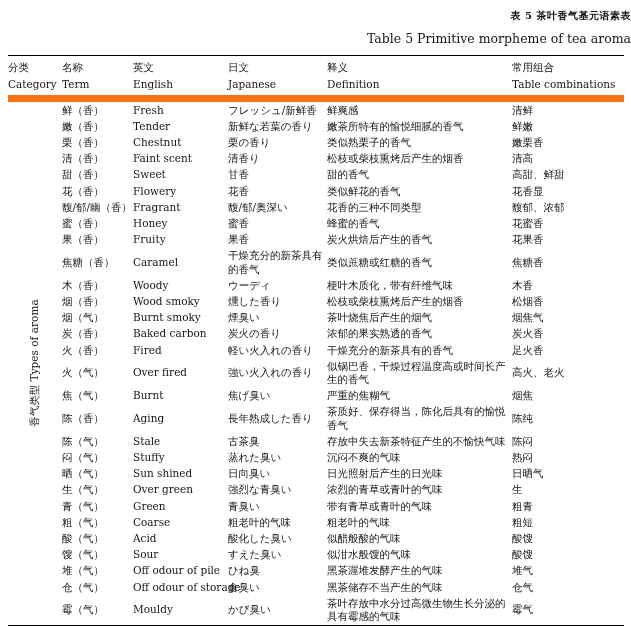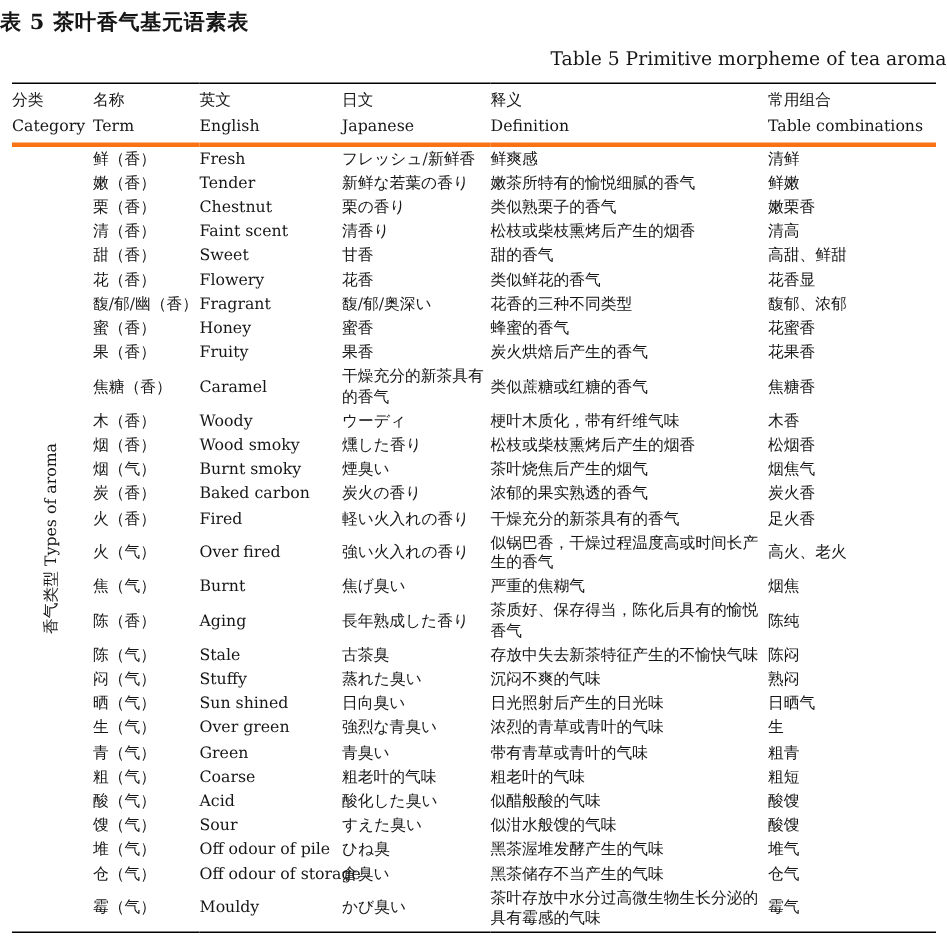--- a/index.html
+++ b/index.html
@@ -8,22 +8,22 @@
     position: relative;
     width: 631px;
     height: 626px;
     background: #ffffff;
     color: #161616;
     font-family: "DejaVu Serif", "Liberation Serif", serif;
     overflow: hidden;
     padding-top: 7px;
   }
   .title-zh {
-    text-align: left;
-    font-size: 14px;
+    text-align: right;
+    font-size: 10px;
     font-weight: bold;
     letter-spacing: 0.5px;
     line-height: 17px;
   }
   .title-en {
     text-align: right;
     font-size: 12.5px;
     font-weight: normal;
     line-height: 16px;
     margin-top: 7px;
@@ -41,21 +41,21 @@
   col.c-eng  { width: 95px; }
   col.c-jap  { width: 99px; }
   col.c-def  { width: 185px; }
   col.c-com  { width: 112px; }
   thead th {
     font-weight: normal;
     text-align: left;
     vertical-align: top;
     font-size: 10.5px;
     padding: 3px 2px 3px 0;
-    border-bottom: 3px solid #f97316;
+    border-bottom: 7px solid #f97316;
   }
   thead th div { line-height: 16.5px; }
   tbody td {
     font-size: 10.5px;
     line-height: 13.2px;
     text-align: left;
     vertical-align: middle;
     padding: 1.5px 4px 1.5px 0;
   }
   td.term-cell, td.combination-cell, td.english-cell { white-space: nowrap; }

